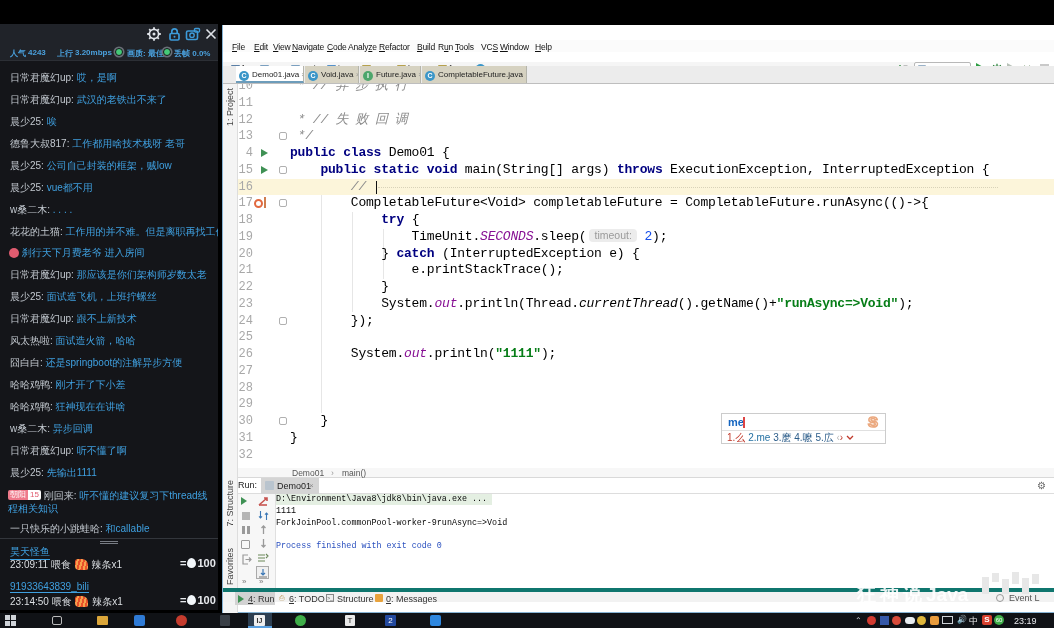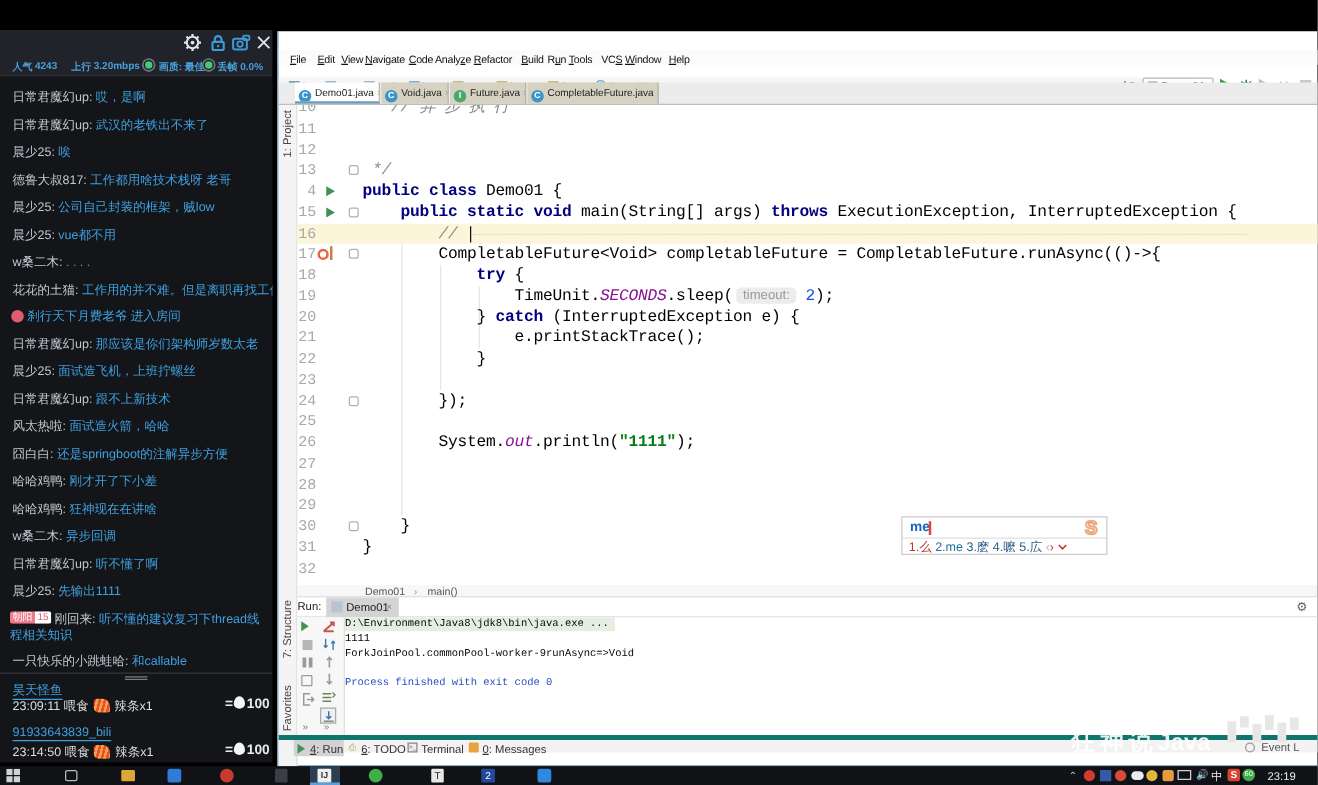--- a/index.html
+++ b/index.html
@@ -215,30 +215,32 @@
 <div class="ln" style="top:278.85px">27</div>
 <div class="ln" style="top:295.6px">28</div>
 <div class="ln" style="top:312.35px">29</div>
 <div class="ln" style="top:329.1px">30</div>
 <div class="ln" style="top:345.85px">31</div>
 <div class="ln" style="top:362.6px">32</div>
 <div class="guide" style="left:83px;top:111px;height:218px"></div>
 <div class="guide" style="left:114px;top:128px;height:100px"></div>
 <div class="guide" style="left:145px;top:145px;height:50px"></div>
 <div class="cl" style="top:-5.9px"><span class="cm"> * // <span class="cjk">异步执行</span></span></div>
+<div class="cl" style="top:27.6px"><span class="cm"> * // <span class="cjk">失败回调</span></span></div>
 <div class="cl" style="top:44.35px"><span class="cm"> */</span></div>
 <div class="cl" style="top:61.1px"><span class="kw">public class</span> Demo01 {</div>
 <div class="cl" style="top:77.85px">    <span class="kw">public static void</span> main(String[] args) <span class="kw">throws</span> ExecutionException, InterruptedException {</div>
 <div class="cl" style="top:94.6px">        <span class="cm">//</span></div>
 <div class="cl" style="top:128.1px">            <span class="kw">try</span> {</div>
 <div class="cl" style="top:111.35px">        CompletableFuture&lt;Void&gt; completableFuture = CompletableFuture.runAsync(()-&gt;{</div>
 <div class="cl" style="top:144.85px">                TimeUnit.<span class="fl">SECONDS</span>.sleep(<span class="hint">timeout:</span> <span class="nm">2</span>);</div>
 <div class="cl" style="top:161.6px">            } <span class="kw">catch</span> (InterruptedException e) {</div>
 <div class="cl" style="top:178.35px">                e.printStackTrace();</div>
 <div class="cl" style="top:195.1px">            }</div>
+<div class="cl" style="top:211.85px">            System.<span class="fl">out</span>.println(Thread.<span class="it">currentThread</span>().getName()+<span class="st">"runAsync=&gt;Void"</span>);</div>
 <div class="cl" style="top:228.6px">        });</div>
 <div class="cl" style="top:262.1px">        System.<span class="fl">out</span>.println(<span class="st">"1111"</span>);</div>
 <div class="cl" style="top:329.1px">    }</div>
 <div class="cl" style="top:345.85px">}</div>
 <div class="abs" style="left:137.8px;top:96.6px;width:1.5px;height:13px;background:#111"></div>
 <div class="runa" style="left:23px;top:65.1px"></div>
 <div class="runa" style="left:23px;top:81.85px"></div>
 <div class="fold" style="left:41px;top:48.35px"></div>
 <div class="fold" style="left:41px;top:81.85px"></div>
 <div class="fold" style="left:41px;top:115.35px"></div>
@@ -301,21 +303,21 @@
   <div class="con" style="left:38px;top:23.6px">ForkJoinPool.commonPool-worker-9runAsync=&gt;Void</div>
   <div class="con" style="left:38px;top:47.2px;color:#2a50bf">Process finished with exit code 0</div>
 </div>
 <div id="twbar">
   <div class="abs" style="left:12px;top:0;width:40px;height:13px;background:#d2d2d2"></div>
   <div class="runa" style="left:15px;top:3px;border-left-width:6px;border-top-width:4px;border-bottom-width:4px"></div>
   <span class="abs" style="left:25px;top:2px"><u>4</u>: Run</span>
   <span class="abs" style="left:56px;top:2px;color:#b28c46;font-size:7px">⎙</span>
       <span class="abs" style="left:66px;top:2px"><u>6</u>: TODO</span>
   <div class="abs" style="left:103px;top:2px;width:8px;height:8px;border:1px solid #888;background:#eee;font-size:5px;line-height:7px;color:#555;text-align:center">&gt;_</div>
-  <span class="abs" style="left:114px;top:2px">Terminal</span>
+  <span class="abs" style="left:114px;top:2px">Structure</span>
   <div class="abs" style="left:152px;top:2px;width:8px;height:8px;background:#e8a33d;border-radius:1px"></div>
   <span class="abs" style="left:163px;top:2px"><u>0</u>: Messages</span>
   <span class="abs" style="left:773px;top:2px;width:8px;height:8px;border:1px solid #999;border-radius:50%"></span>
   <span class="abs" style="left:786px;top:1px;color:#555">Event L</span>
 </div>
 </div>
 <div id="ime">
   <span class="abs" style="left:6px;top:2px;color:#1565c0;font-weight:bold;font-size:11px">me</span>
   <span class="abs" style="left:21px;top:3px;width:1.5px;height:11px;background:#d44"></span>
   <div class="abs" style="left:0;top:16px;width:163px;border-top:1px solid #e0e0e0"></div>

